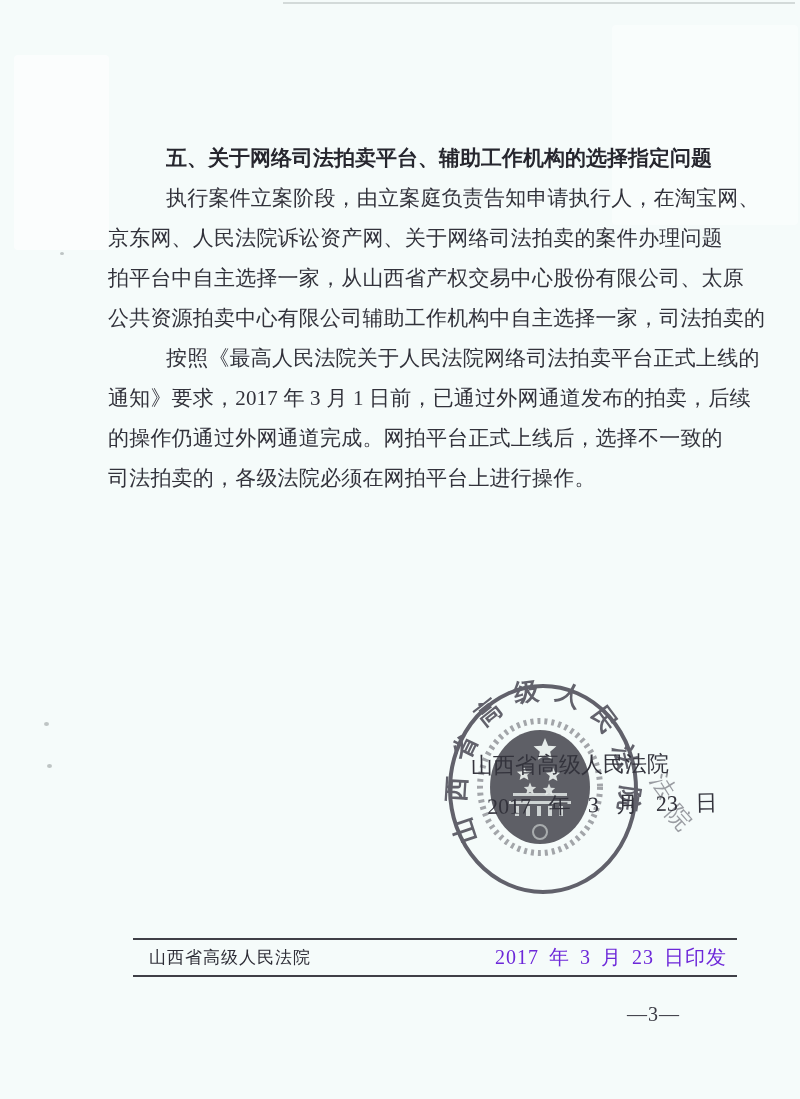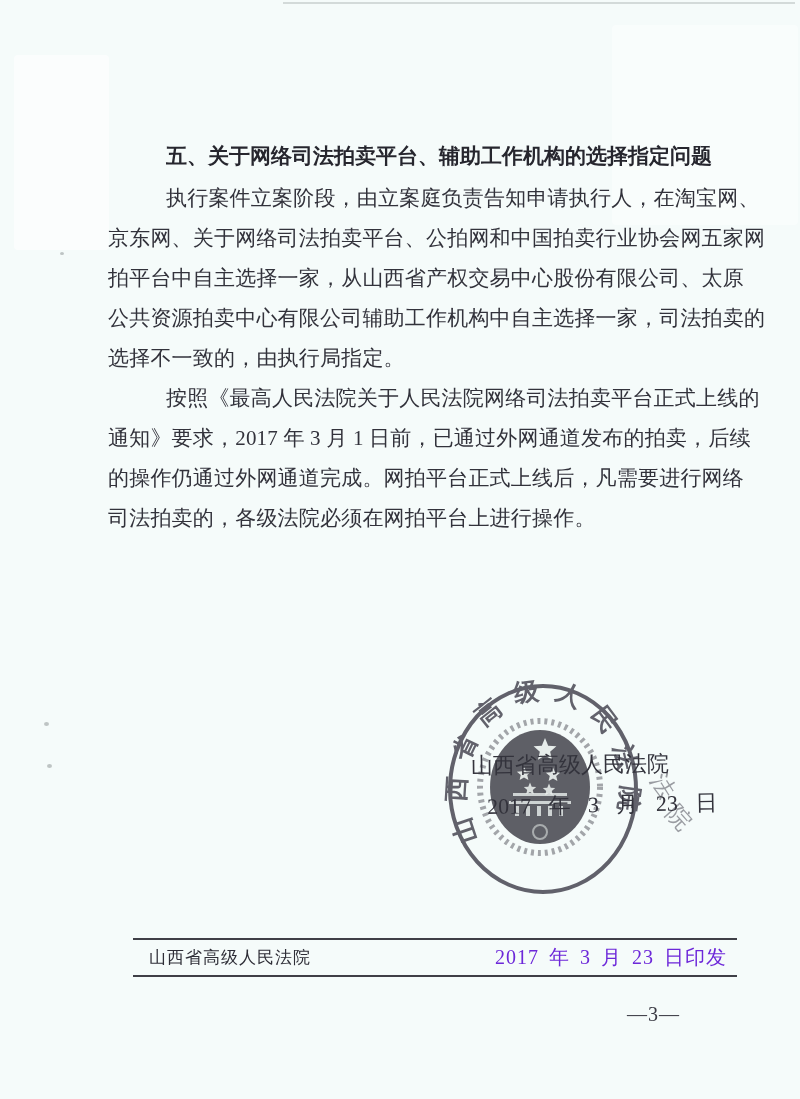--- a/index.html
+++ b/index.html
@@ -12,21 +12,21 @@
   
   .scan-line-top{position:absolute;left:283px;top:2px;width:512px;height:2px;background:#ccd4d2;opacity:.85;}
   .patch{position:absolute;background:rgba(255,255,255,.6);border-radius:4px;}
   .patch.tl{left:14px;top:55px;width:95px;height:195px;}
   .patch.tr{left:612px;top:25px;width:186px;height:200px;background:rgba(255,255,255,.45);}
   .speck{position:absolute;width:5px;height:4px;border-radius:50%;background:#9aa0a0;opacity:.6;}
   
   .doc-body{position:absolute;left:108px;top:138px;width:648px;}
   .tline{height:40px;line-height:40px;font-size:21px;letter-spacing:.2px;white-space:nowrap;}
   .tline.heading{
-    font-family:Liberation Mono, monospace;
+    font-family:Liberation Sans, sans-serif;
     font-weight:700;color:#26262e;letter-spacing:0;
   }
   .tline.indent{text-indent:58px;}
   
   .seal-svg{position:absolute;left:425px;top:662px;width:280px;height:255px;filter:blur(.4px);opacity:.92;}
   .seal-arc-text{font-family:"Liberation Sans","DejaVu Sans",sans-serif;font-size:25px;font-weight:600;fill:#565660;letter-spacing:14px;}
   .seal-artifact{font-family:"Liberation Sans","DejaVu Sans",sans-serif;font-size:24px;fill:#5d5d67;opacity:.65;}
   .sig-name{
     position:absolute;left:471px;top:750px;font-size:22px;letter-spacing:0;
     color:#33333c;transform:rotate(-.6deg);white-space:nowrap;z-index:5;
@@ -54,27 +54,26 @@
   <div class="scan-line-top"></div>
   <div class="patch tl"></div>
   <div class="patch tr"></div>
   <div class="speck" style="left:44px;top:722px;"></div>
   <div class="speck" style="left:47px;top:764px;"></div>
   <div class="speck" style="left:60px;top:252px;width:4px;height:3px;"></div>
 
   <div class="doc-body">
     <div class="tline heading indent">五、关于网络司法拍卖平台、辅助工作机构的选择指定问题</div>
     <div class="tline indent">执行案件立案阶段，由立案庭负责告知申请执行人，在淘宝网、</div>
-    <div class="tline">京东网、关于网络司法拍卖平台、公拍网和中国拍卖行业协会网五家网</div>
+    <div class="tline">京东网、人民法院诉讼资产网、关于网络司法拍卖的案件办理问题</div>
     <div class="tline">拍平台中自主选择一家，从山西省产权交易中心股份有限公司、太原</div>
     <div class="tline">公共资源拍卖中心有限公司辅助工作机构中自主选择一家，司法拍卖的</div>
-    <div class="tline">选择不一致的，由执行局指定。</div>
     <div class="tline indent">按照《最高人民法院关于人民法院网络司法拍卖平台正式上线的</div>
     <div class="tline">通知》要求，2017 年 3 月 1 日前，已通过外网通道发布的拍卖，后续</div>
-    <div class="tline">的操作仍通过外网通道完成。网拍平台正式上线后，凡需要进行网络</div>
+    <div class="tline">的操作仍通过外网通道完成。网拍平台正式上线后，选择不一致的</div>
     <div class="tline">司法拍卖的，各级法院必须在网拍平台上进行操作。</div>
   </div>
 
   <svg class="seal-svg" viewBox="0 0 280 255" aria-hidden="true">
     <defs>
       <path id="star5" d="M0,-1 L0.265,-0.364 L0.951,-0.309 L0.428,0.139 L0.588,0.809 L0,0.45 L-0.588,0.809 L-0.428,0.139 L-0.951,-0.309 L-0.265,-0.364 Z"></path>
       <path id="sealArc" d="M 54.1,178.6 A 78,90 0 1 1 181.9,178.6" fill="none"></path>
     </defs>
 
     <ellipse cx="118" cy="127" rx="93" ry="103" fill="none" stroke="#55555f" stroke-width="4"></ellipse>

